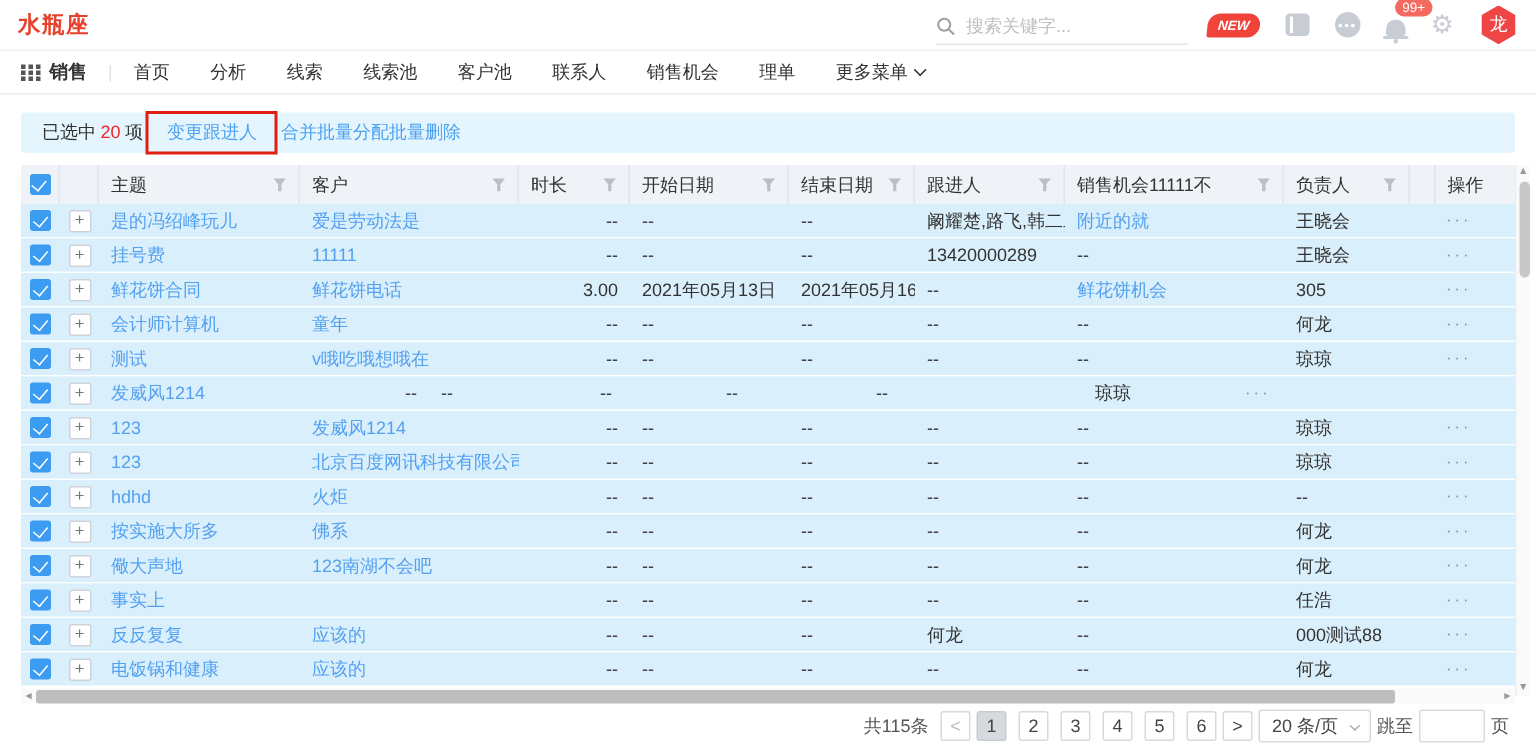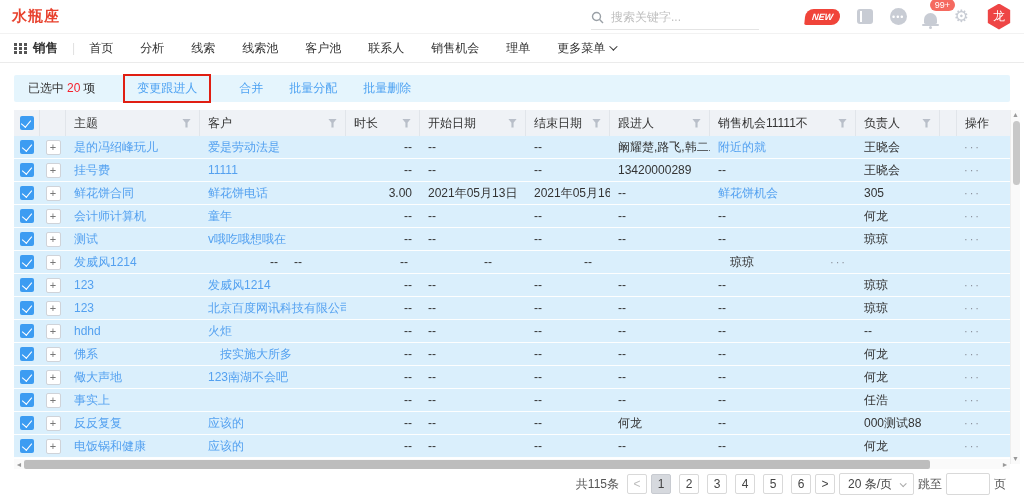--- a/index.html
+++ b/index.html
@@ -3,21 +3,21 @@
 <meta charset="utf-8">
 <style>
   * { margin:0; padding:0; box-sizing:border-box; }
   html,body { width:1024px; height:502px; overflow:hidden; background:#fff;
     font-family:"Liberation Sans","DejaVu Sans",sans-serif; font-size:12px; color:#333; }
 
   
   .topbar { height:34px; background:#fff; display:flex; align-items:center; padding:0 12px;
     border-bottom:1px solid #f2f2f2; position:relative; }
   .logo { color:#e8422e; font-size:15px; font-weight:bold; letter-spacing:1px; }
-  .search-wrap { position:absolute; left:591px; top:6px; width:168px; height:24px;
+  .search-wrap { position:absolute; left:624px; top:6px; width:168px; height:24px;
     display:flex; align-items:center; gap:7px; border-bottom:1px solid #e4e4e4; }
   .search-icon svg { display:block; }
   .search-ph { color:#bfbfbf; font-size:12px; }
   .top-icons { margin-left:auto; display:flex; align-items:center; gap:17px; }
   .badge-new { background:#f0443a; color:#fff; font-size:9px; font-weight:bold; font-style:italic;
     padding:3px 7px; border-radius:9px 9px 9px 2px; transform:skewX(-6deg); display:inline-block; }
   .ic { position:relative; display:inline-flex; align-items:center; justify-content:center; cursor:pointer; }
   .book-icon { width:16px; height:15px; background:#c8ccd4; border-radius:3px; position:relative; }
   .book-icon::after { content:""; position:absolute; left:3px; top:2px; bottom:2px; width:2px; background:#fff; }
   .chat-icon { width:17px; height:17px; background:#c8ccd4; border-radius:50%; color:#fff;
@@ -40,21 +40,21 @@
   .module-name { font-weight:bold; font-size:12.5px; }
   .nav-div { color:#e0e0e0; margin:0 4px; }
   .nav-tabs { display:flex; gap:27px; align-items:center; }
   .nav-tab { color:#333; cursor:pointer; white-space:nowrap; }
   .more-menu { display:flex; align-items:center; gap:4px; cursor:pointer; }
   .chev { width:6px; height:6px; border-right:1.5px solid #333; border-bottom:1.5px solid #333;
     transform:rotate(45deg) translateY(-2px); display:inline-block; }
 
   
   .action-bar { margin:12px 14px 8px 14px; height:27px; background:#e5f5fd; border-radius:2px;
-    display:flex; align-items:center; padding:0 14px; gap:26px; }
+    display:flex; align-items:center; padding:0 14px; }
   .sel-info { white-space:nowrap; }
   .sel-count { color:#f5222d; margin:0 3px; }
   .ab-btn { color:#4da2f2; cursor:pointer; white-space:nowrap; }
   .red-box { border:2px solid #e01e12; padding:4px 12px; margin:0 2px; }
 
   
   .table-zone { position:relative; margin:0 0 0 14px; width:996px; }
   .thead { display:flex; height:26px; background:#eff2f6; align-items:stretch; }
   .th { display:flex; align-items:center; padding:0 8px; border-right:1px solid #e1e5ea;
     color:#333; position:relative; overflow:hidden; white-space:nowrap; }
@@ -526,25 +526,25 @@
           <span class="dots">···</span>
         </div>
       </div>
       <div class="tr">
         <div class="td center" style="width: 26px;">
           <span class="checkbox"></span>
         </div>
         <div class="td center" style="width: 26px;">
           <span class="expander">+</span>
         </div>
+        <div class="td" style="width: 134px;">
+          <span class="link">按实施大所多</span>
+        </div>
         <div class="td" style="width: 146px;">
           <span class="link">佛系</span>
-        </div>
-        <div class="td" style="width: 134px;">
-          <span class="link">按实施大所多</span>
         </div>
         <div class="td right" style="width: 74px;">
           <span class="plain">--</span>
         </div>
         <div class="td" style="width: 106px;">
           <span class="plain">--</span>
         </div>
         <div class="td" style="width: 84px;">
           <span class="plain">--</span>
         </div>

